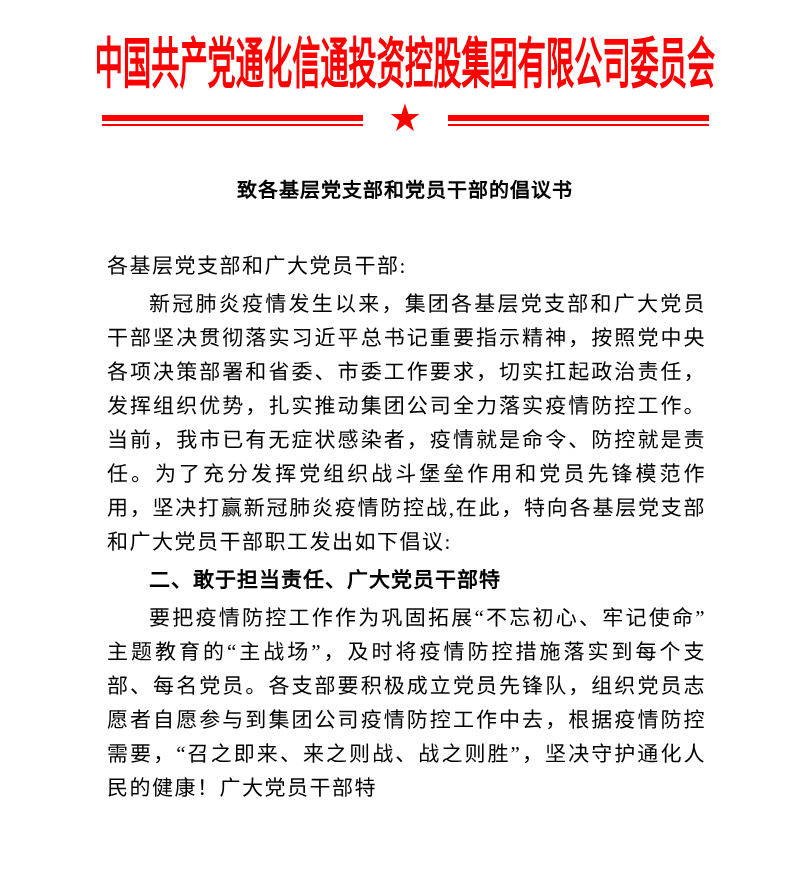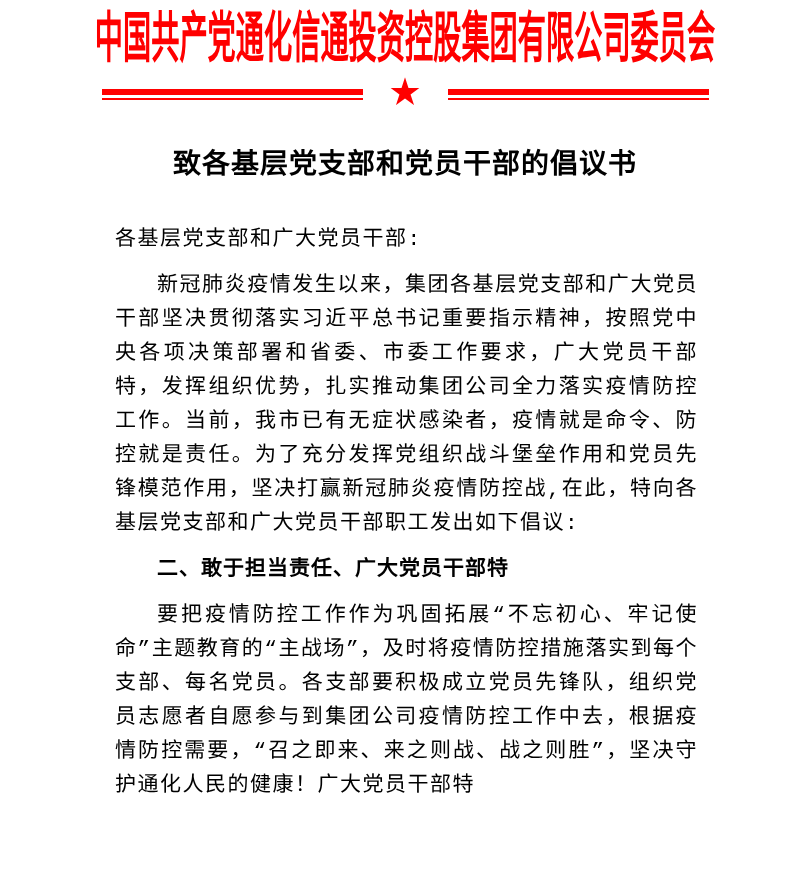--- a/index.html
+++ b/index.html
@@ -16,21 +16,21 @@
   .page {
     position: relative;
     width: 810px;
     height: 889px;
     background: #ffffff;
   }
 
   
   .org-header {
     height: 58px;
-    margin-top: 4px;
+    margin-top: 30px;
     display: flex;
     justify-content: center;
     align-items: center;
     overflow: visible;
   }
   .org-name {
     display: inline-block;
     white-space: nowrap;
     font-family: "Liberation Serif", serif;
     font-weight: 700;
@@ -58,34 +58,34 @@
     transform: translateY(-2px);
   }
 
   
   .doc-title {
     margin-top: 36px;
     line-height: 38px;
     text-align: center;
     font-family: "Liberation Serif", serif;
     font-weight: 700;
-    font-size: 28px;
+    font-size: 20px;
     letter-spacing: 1px;
   }
 
   
   .doc-body {
     margin: 40px 100px 0 103px;
     font-size: 21px;
     line-height: 34px;
     letter-spacing: 1.5px;
     text-align: justify;
     text-justify: inter-character;
   }
-  .doc-body p { margin: 12px; font-family: Liberation Mono, monospace; }
+  .doc-body p { margin: 4px; }
   .salutation { text-indent: 0; }
   .para-body { text-indent: 2em; }
   .para-heading {
     text-indent: 2em;
     font-family: "Liberation Sans", sans-serif;
     font-weight: 700;
     letter-spacing: 1px;
   }
 </style>
 </head>
@@ -106,18 +106,18 @@
     <div class="double-line">
       <div class="thick"></div>
       <div class="thin"></div>
     </div>
   </div>
 
   <h1 class="doc-title">致各基层党支部和党员干部的倡议书</h1>
 
   <div class="doc-body">
     <p class="salutation">各基层党支部和广大党员干部:</p>
-    <p class="para-body">新冠肺炎疫情发生以来，集团各基层党支部和广大党员干部坚决贯彻落实习近平总书记重要指示精神，按照党中央各项决策部署和省委、市委工作要求，广大党员干部特，发挥组织优势，扎实推动集团公司全力落实疫情防控工作。当前，我市已有无症状感染者，疫情就是命令、防控就是责任。为了充分发挥党组织战斗堡垒作用和党员先锋模范作用，坚决打赢新冠肺炎疫情防控战,在此，特向各基层党支部和广大党员干部职工发出如下倡议:</p>
+    <p class="para-body">新冠肺炎疫情发生以来，集团各基层党支部和广大党员干部坚决贯彻落实习近平总书记重要指示精神，按照党中央各项决策部署和省委、市委工作要求，切实扛起政治责任，发挥组织优势，扎实推动集团公司全力落实疫情防控工作。当前，我市已有无症状感染者，疫情就是命令、防控就是责任。为了充分发挥党组织战斗堡垒作用和党员先锋模范作用，坚决打赢新冠肺炎疫情防控战,在此，特向各基层党支部和广大党员干部职工发出如下倡议:</p>
     <p class="para-heading">二、敢于担当责任、广大党员干部特</p>
     <p class="para-body">要把疫情防控工作作为巩固拓展“不忘初心、牢记使命”主题教育的“主战场”，及时将疫情防控措施落实到每个支部、每名党员。各支部要积极成立党员先锋队，组织党员志愿者自愿参与到集团公司疫情防控工作中去，根据疫情防控需要，“召之即来、来之则战、战之则胜”，坚决守护通化人民的健康！广大党员干部特</p>
   </div>
 
 </div>
 
 </body></html>

